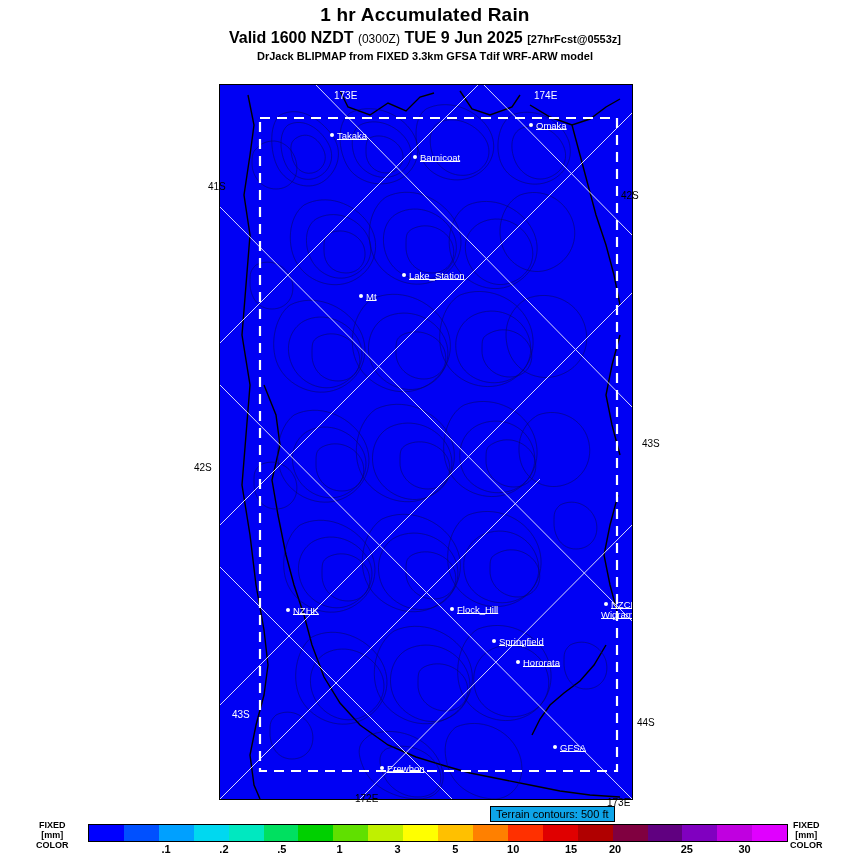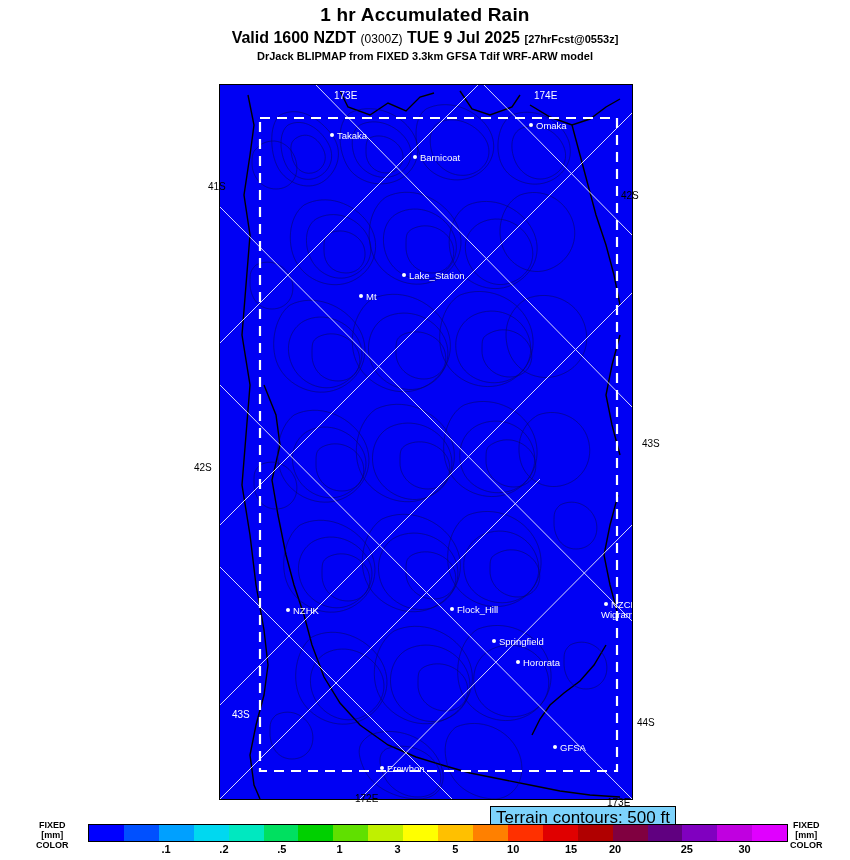--- a/index.html
+++ b/index.html
@@ -25,56 +25,56 @@
   .map{
     position:absolute;left:219px;top:84px;width:414px;height:716px;
     background:#0000f4;
     overflow:hidden;
     border:1px solid #000;
     box-sizing:border-box;
   }
   .map svg{position:absolute;left:0;top:0;}
 
   
-  .city{position:absolute;font-size:9.5px;color:#fff;white-space:nowrap;}
+  .city{position:absolute;font-size:9.5px;color:#fff;white-space:nowrap;text-decoration:underline;}
   .city .dot{
     display:inline-block;width:4px;height:4px;border-radius:50%;
     background:#fff;vertical-align:middle;margin-right:3px;
   }
   .city .nm{vertical-align:middle;}
 
   
   .gridlabel{position:absolute;font-size:10px;color:#000;white-space:nowrap;}
   .gridlabel.white{color:#fff;}
 
   
   .terrain-note{
     position:absolute;left:490px;top:806px;
-    background:#7dd3fc;border:1px solid #000;
-    font-size:17px;padding:1px 5px;
+    background:#0ea5e9;border:1px solid #000;
+    font-size:11px;padding:1px 5px;
   }
   .fixed-left{position:absolute;left:36px;top:820px;text-align:center;font-size:9px;font-weight:bold;line-height:10px;}
   .fixed-right{position:absolute;left:790px;top:820px;text-align:center;font-size:9px;font-weight:bold;line-height:10px;}
   .cbar{
     position:absolute;left:88px;top:824px;width:700px;height:18px;
     border:1px solid #000;display:flex;box-sizing:border-box;
   }
   .cbar div{flex:1 1 auto;height:100%;}
   .cticks{position:absolute;left:88px;top:843px;width:700px;height:14px;}
   .cticks span{position:absolute;font-size:11px;font-weight:bold;transform:translateX(-50%);}
 </style>
 </head>
 <body>
 
 <div class="title-block">
   <div class="t1">1 hr Accumulated Rain</div>
   <div class="t2">
     <span>Valid 1600 NZDT</span>
     <span class="sub">(0300Z)</span>
-    <span>TUE 9 Jul 2025</span>
+    <span>TUE 9 Jun 2025</span>
     <span class="brk">[27hrFcst@0553z]</span>
   </div>
   <div class="t3">DrJack BLIPMAP from FIXED 3.3km GFSA Tdif WRF-ARW model</div>
 </div>
 
 <div class="map">
 
   <svg width="412" height="714" viewBox="0 0 412 714">
     <defs>
       <clipPath id="mapclip">

